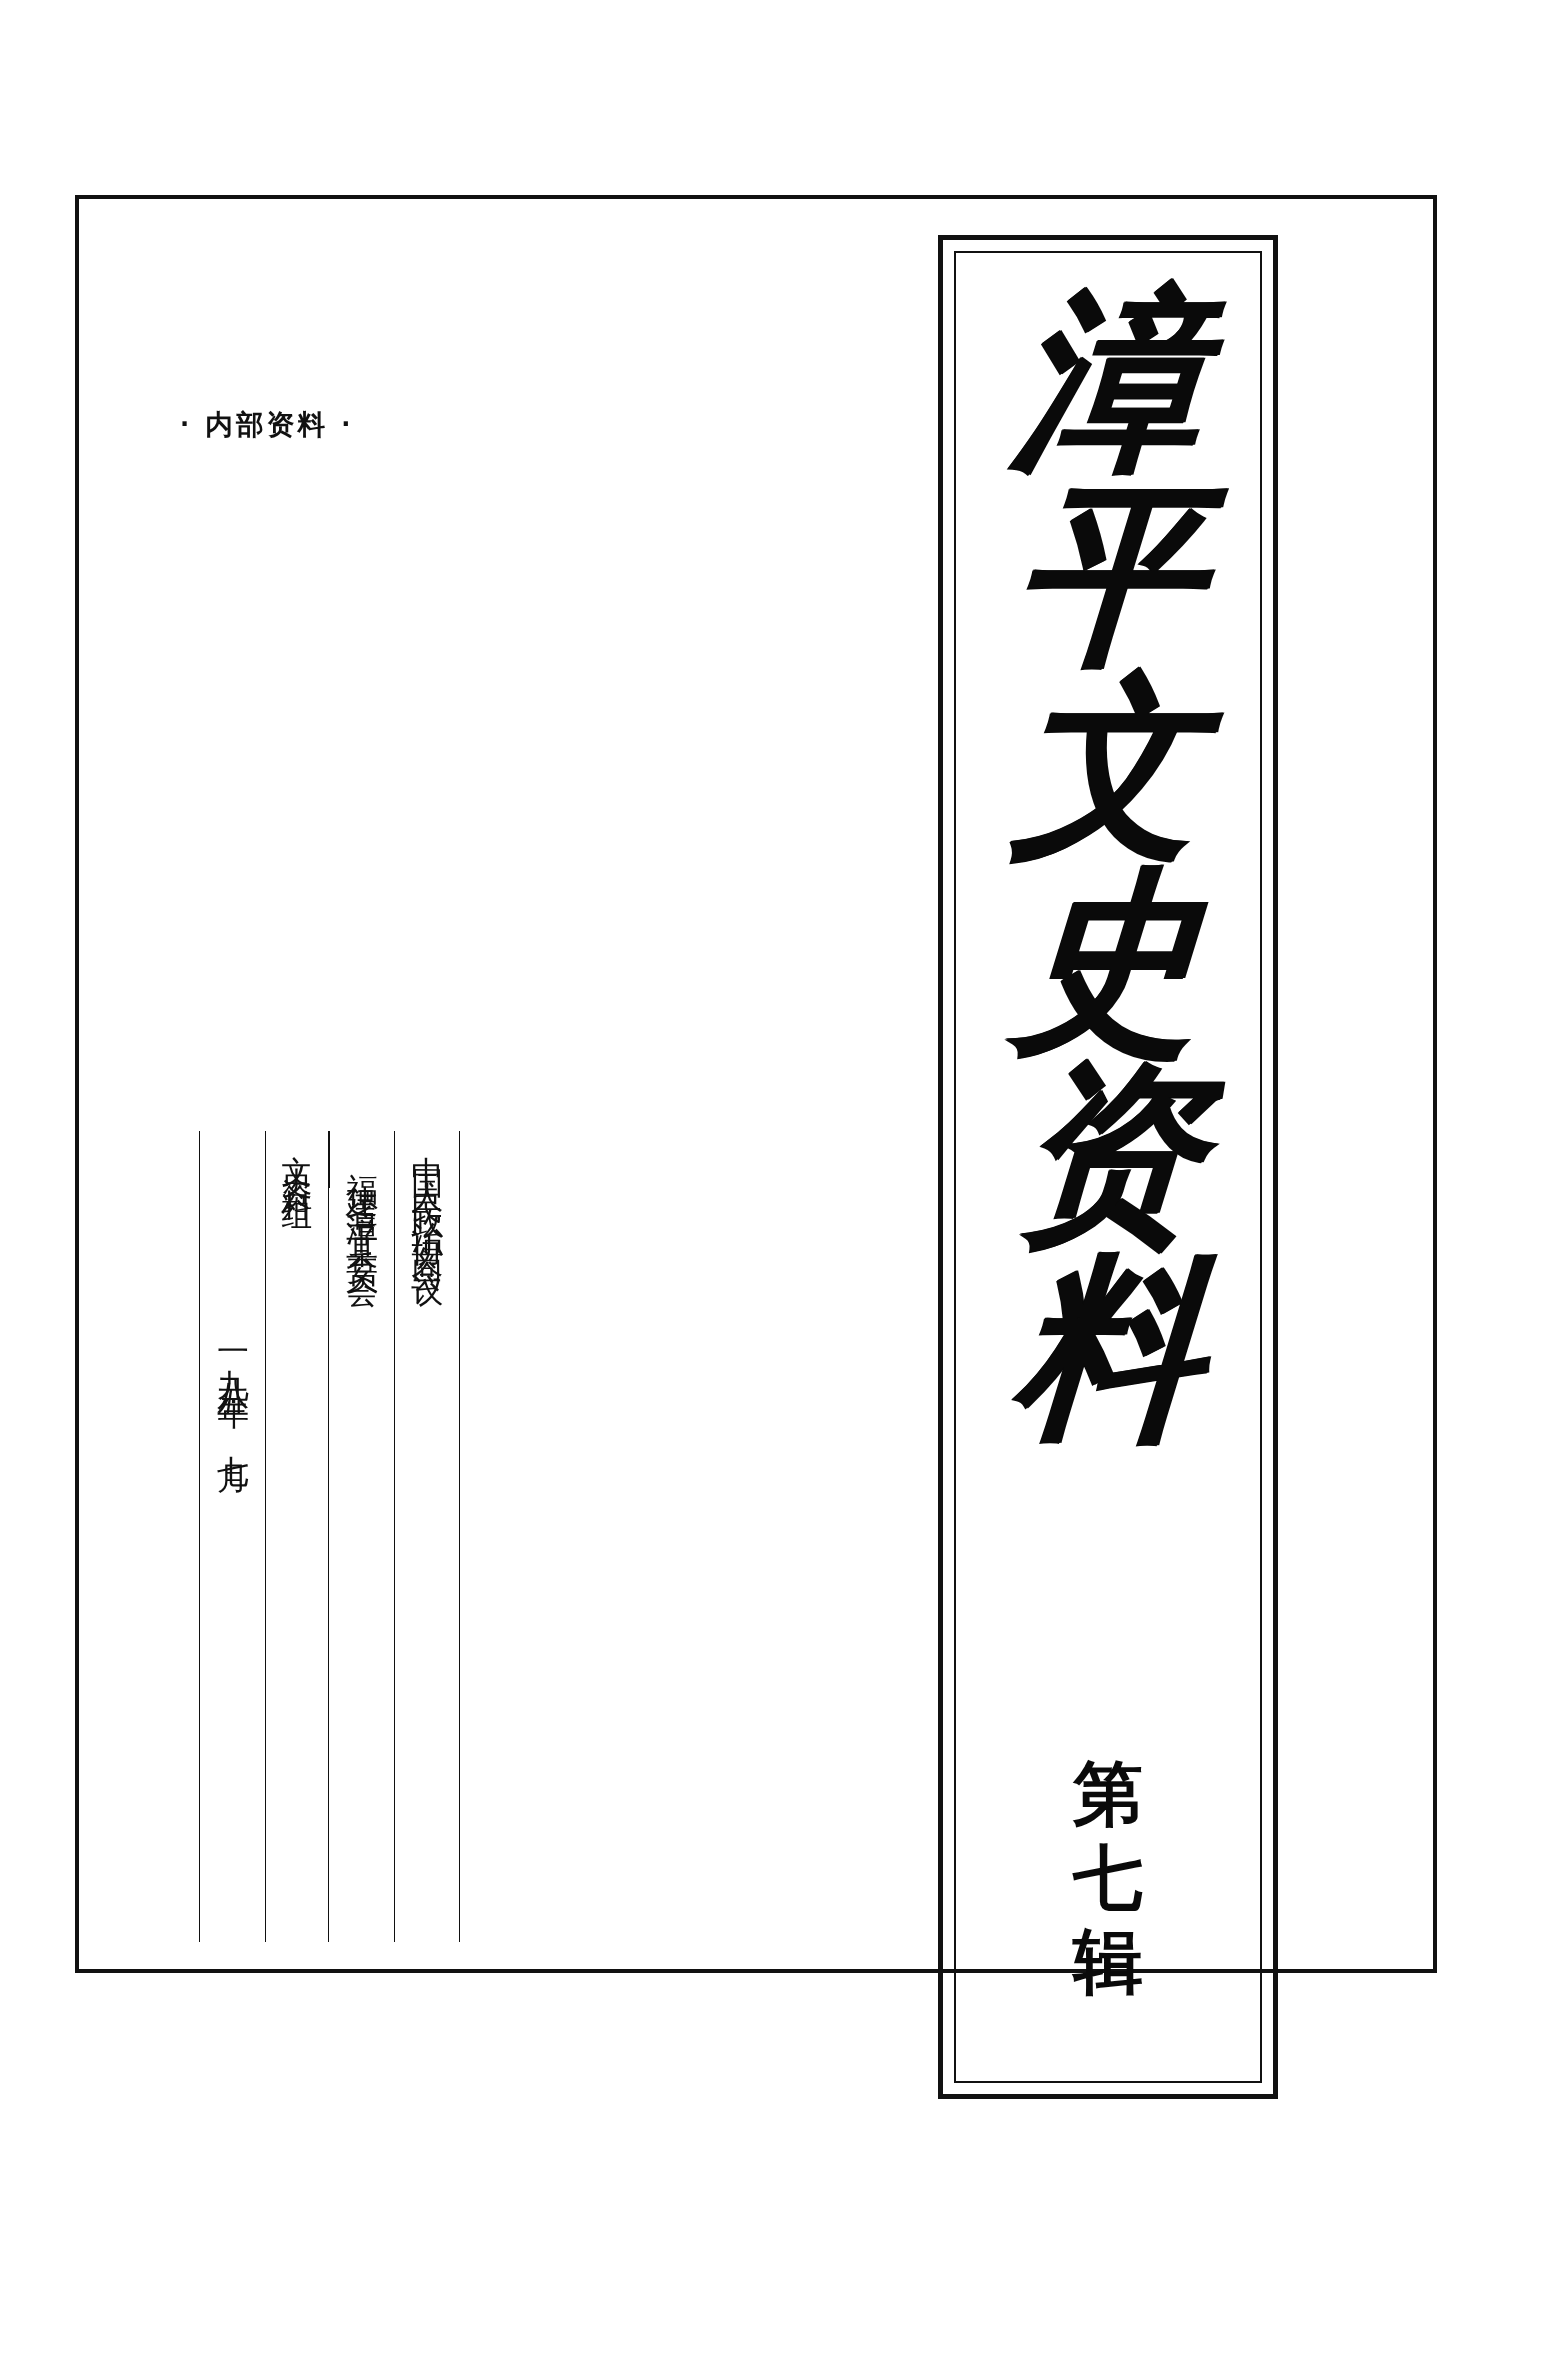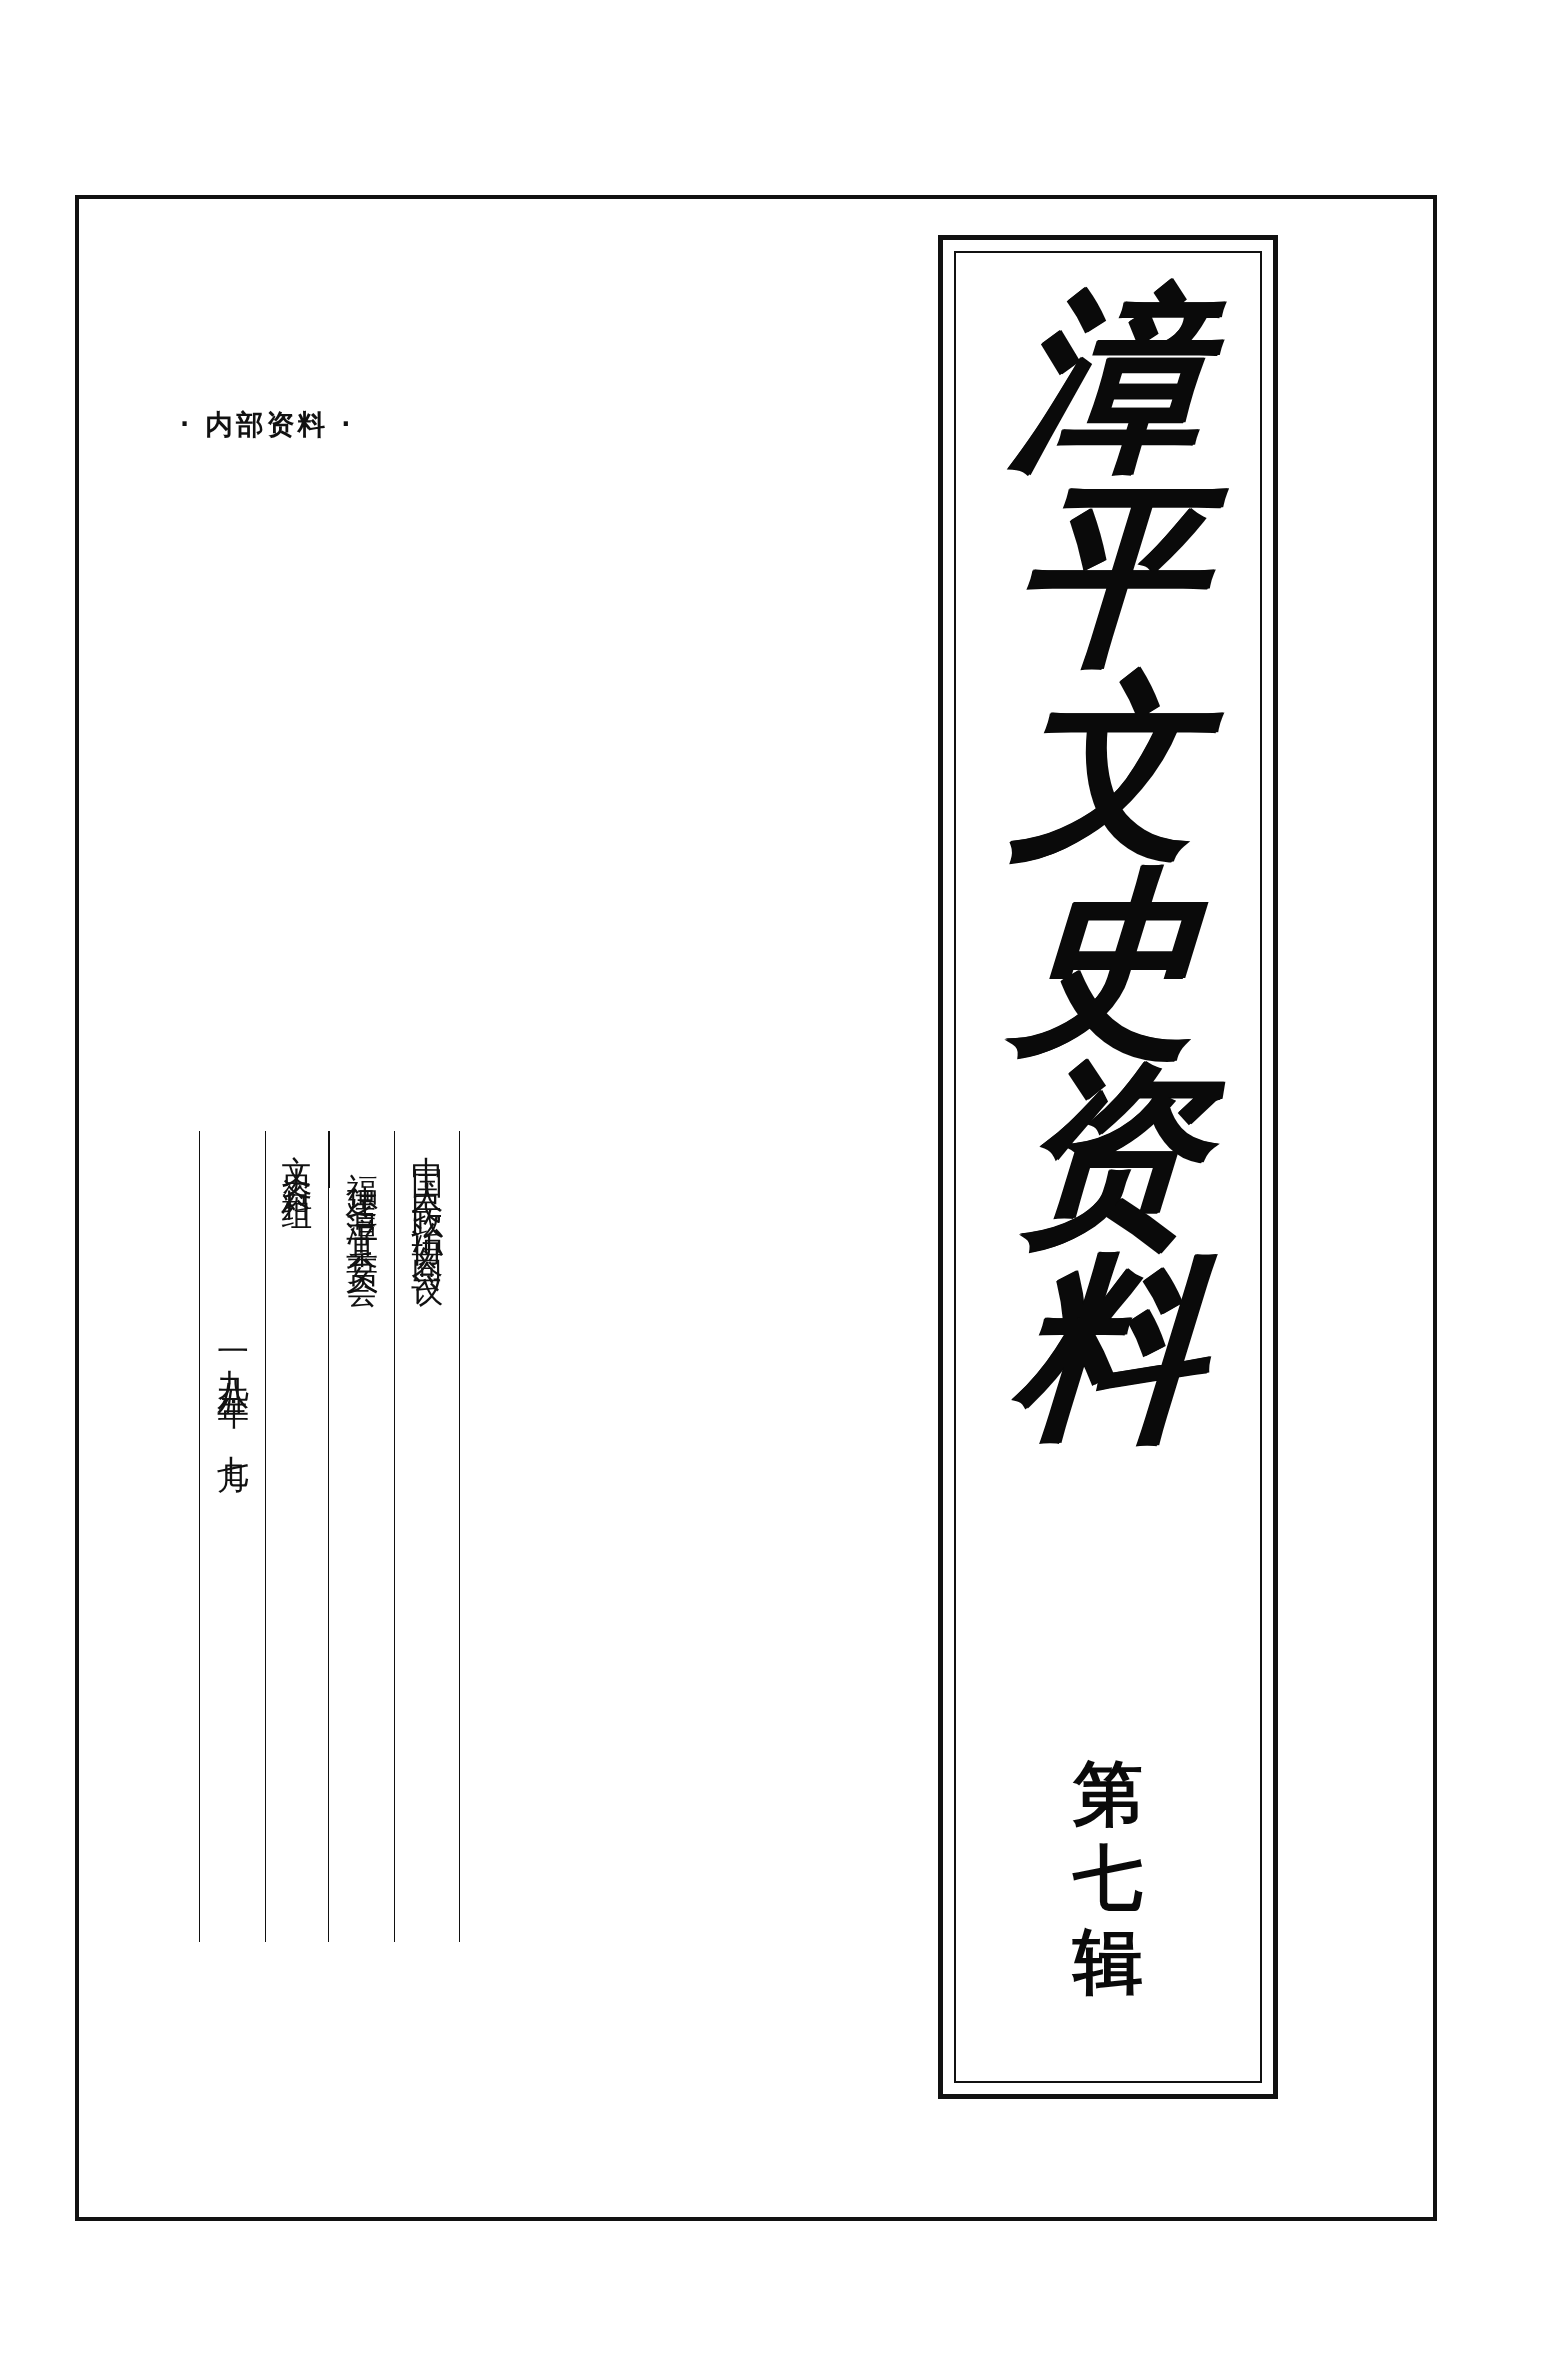--- a/index.html
+++ b/index.html
@@ -15,21 +15,21 @@
     position: relative;
     overflow: hidden;
   }
 
   
   .cover {
     position: absolute;
     left: 75px;
     top: 195px;
     width: 1362px;
-    height: 2026px;
+    height: 1778px;
     border: 4px solid #111111;
     box-sizing: border-box;
     background: #ffffff;
   }
   .cover-inner {
     position: absolute;
     left: 0;
     top: 0;
     right: 0;
     bottom: 0;

